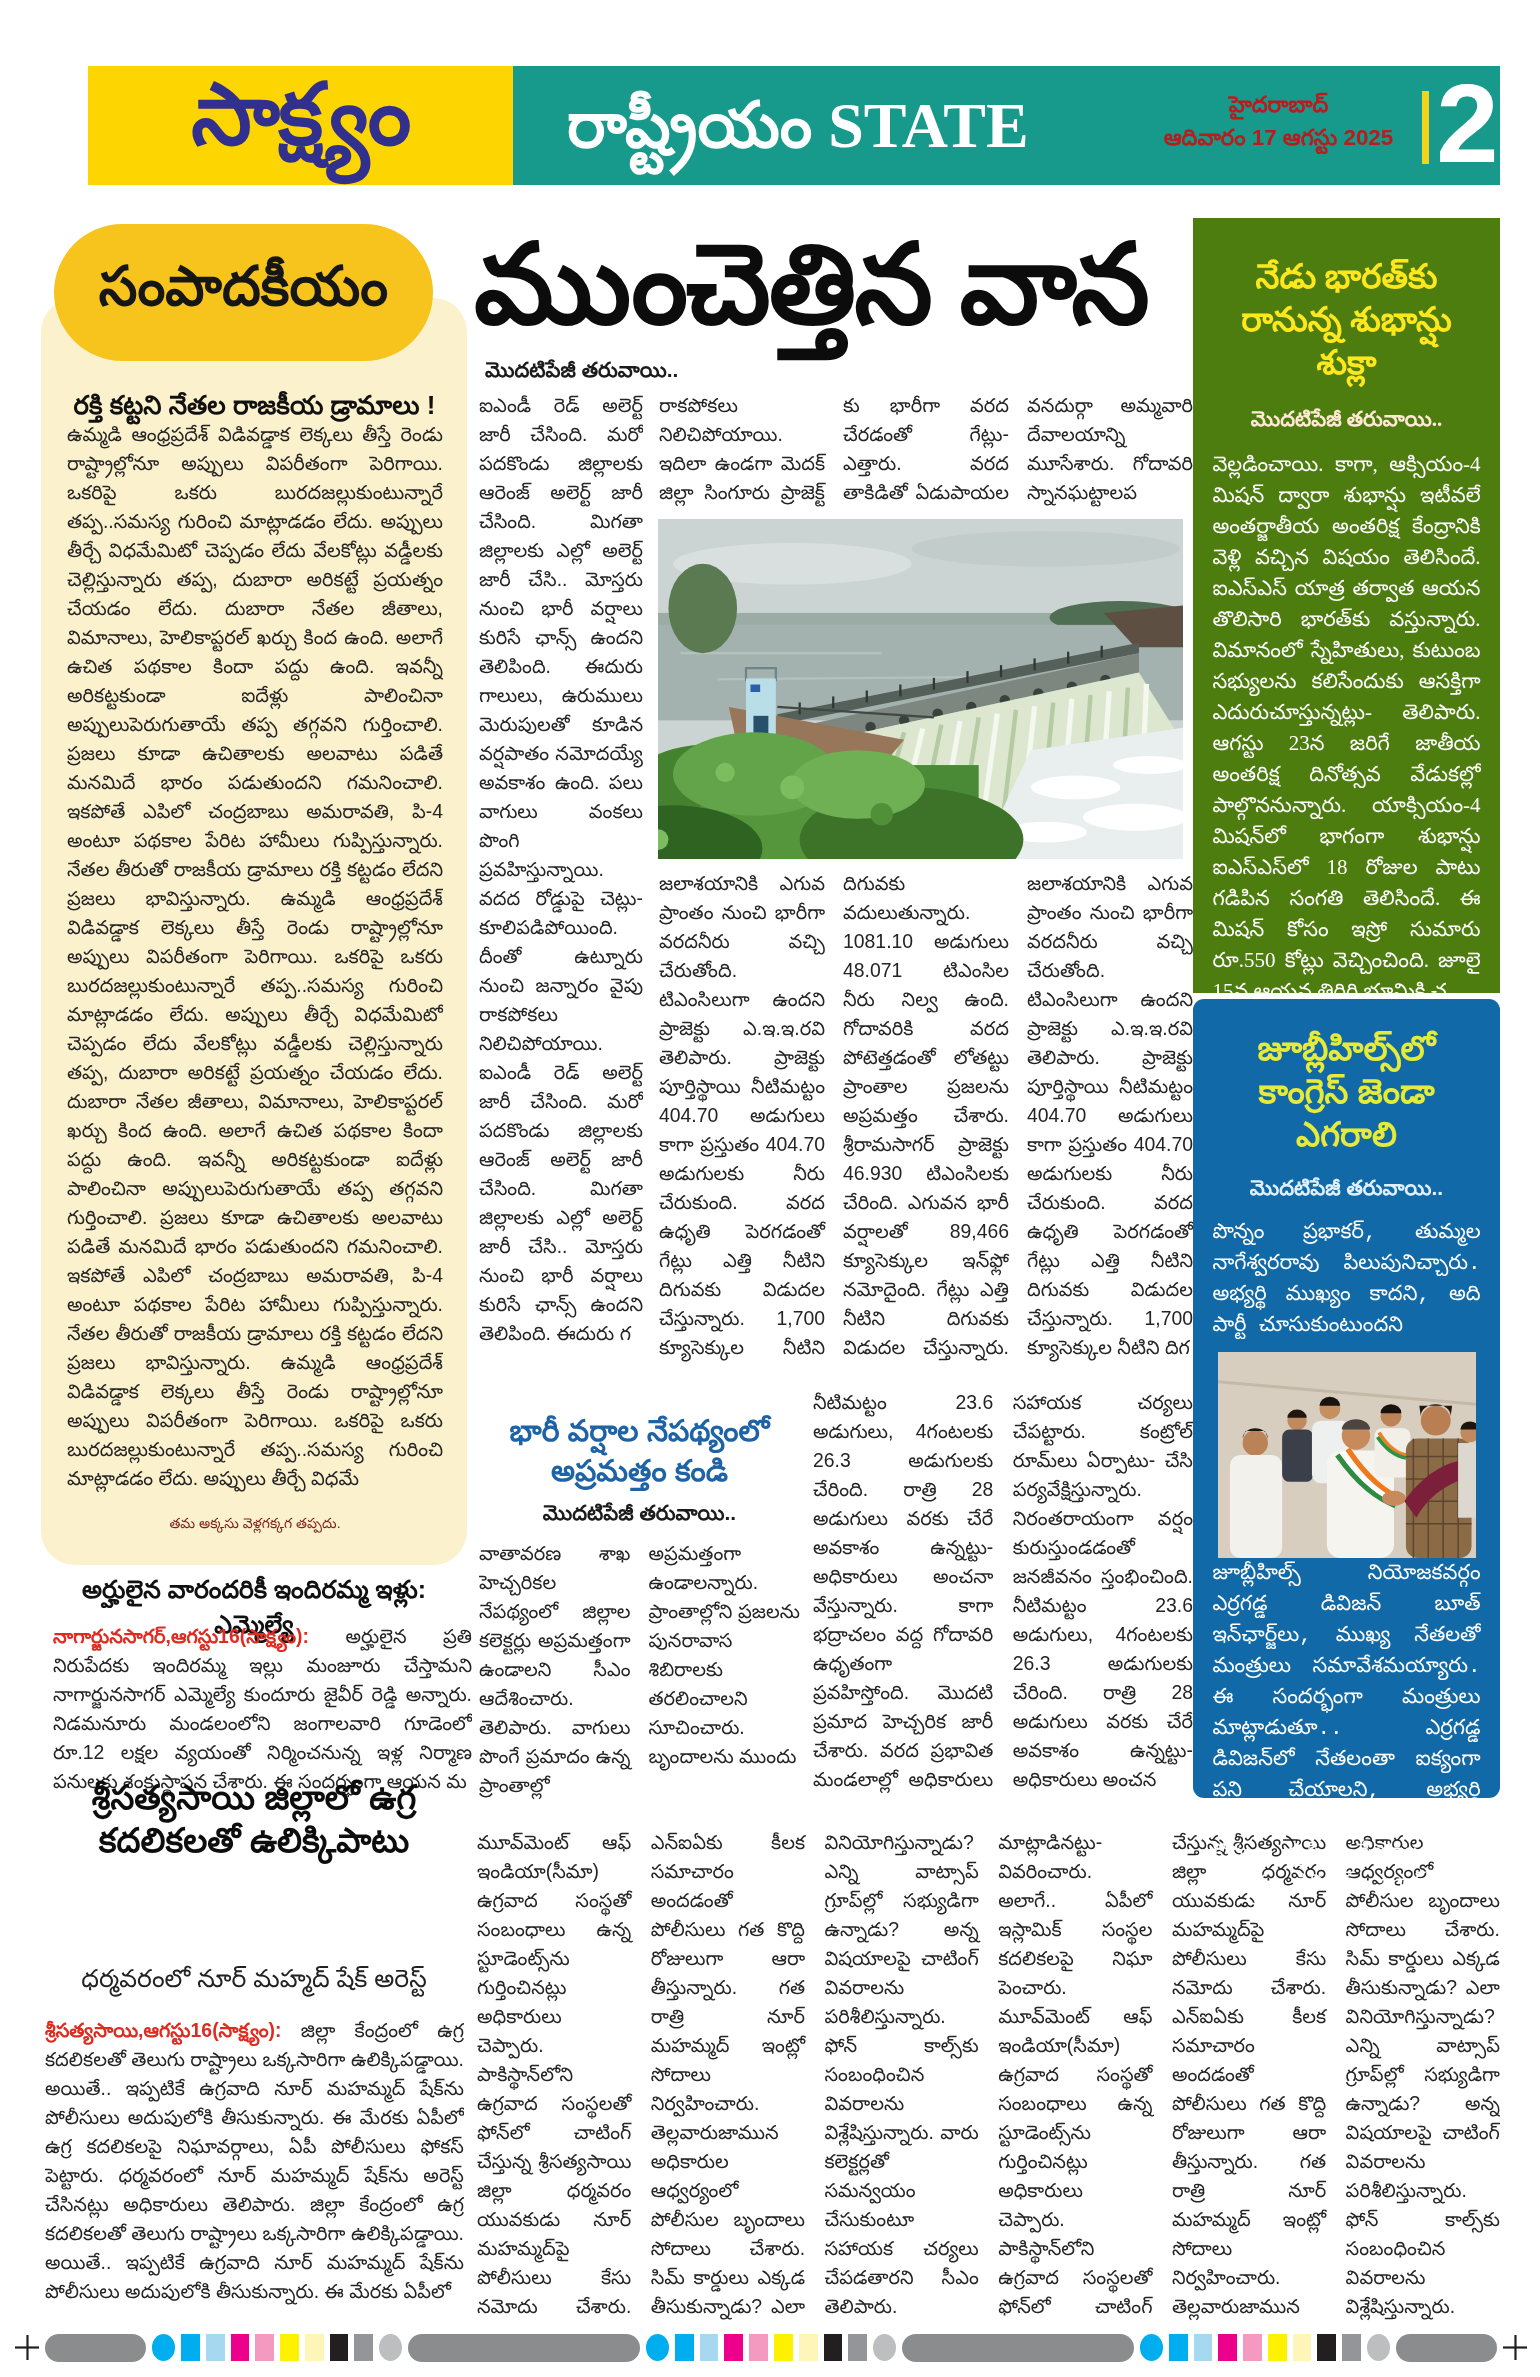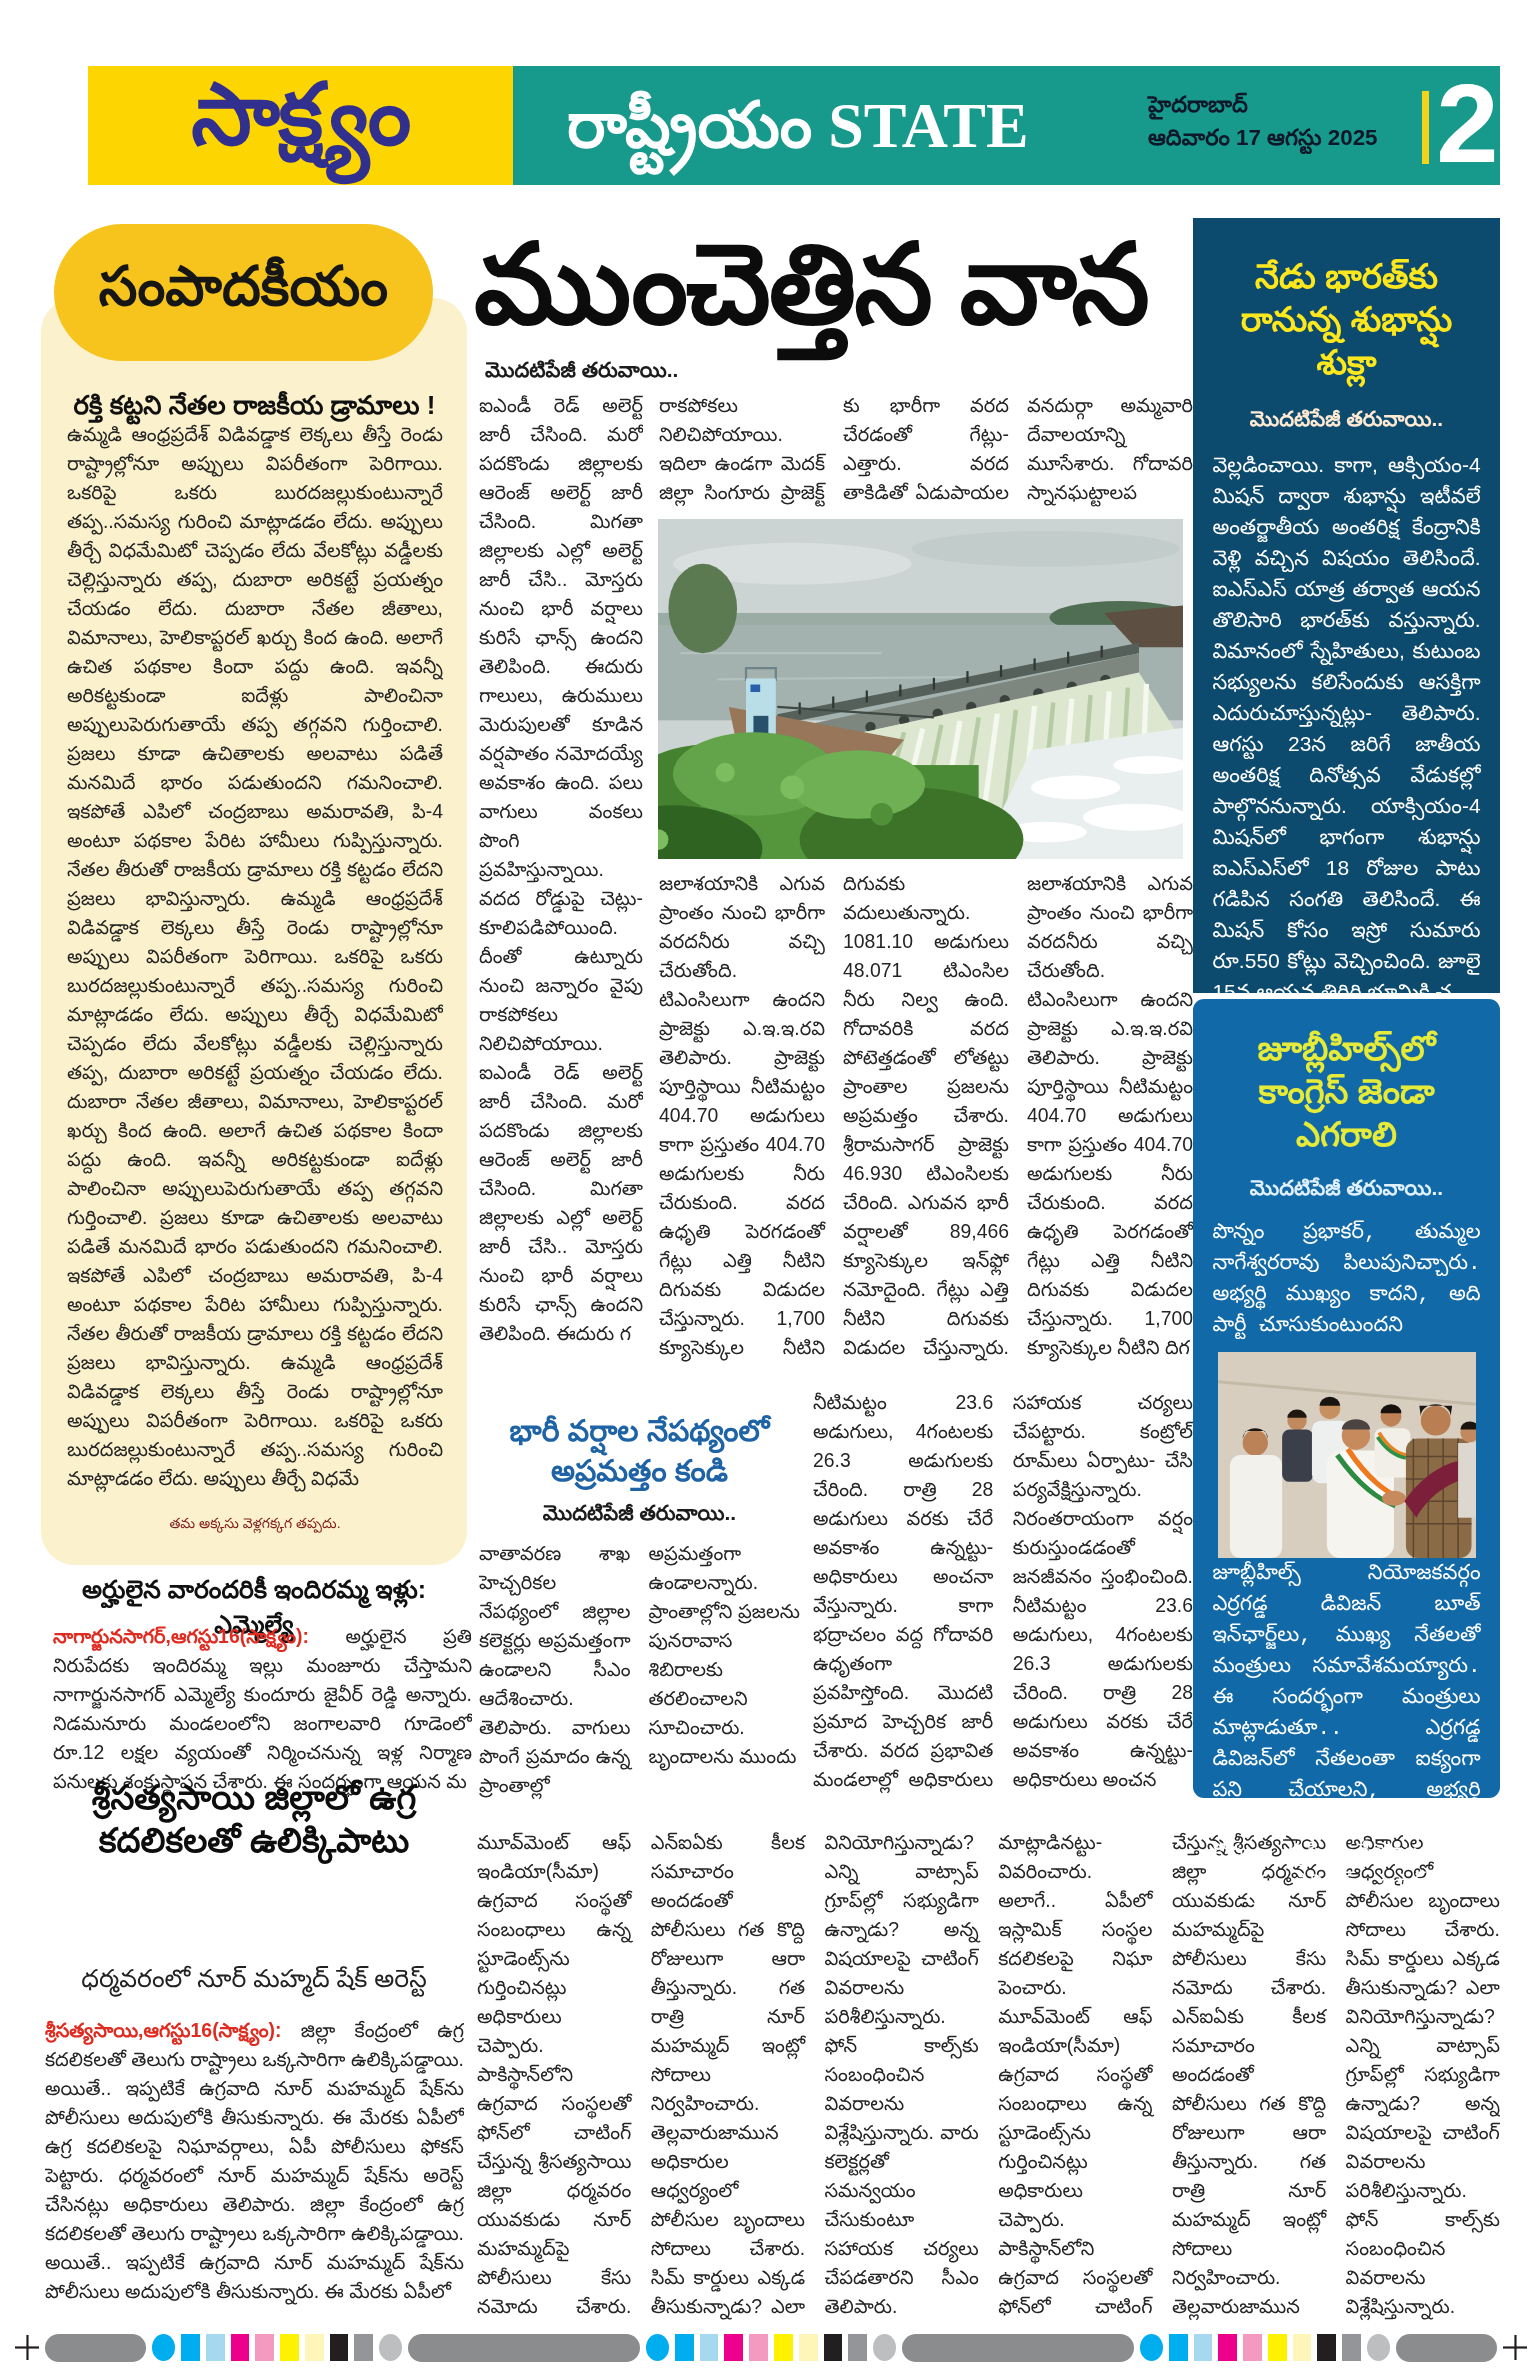--- a/index.html
+++ b/index.html
@@ -7,21 +7,21 @@
   .abs{position:absolute;}
   .just{text-align:justify;overflow:hidden;overflow-wrap:anywhere;}
   .body-txt{font-size:19.4px;line-height:29px;color:#242424;}
   .center{text-align:center;}
   
   .mast-yellow{left:88px;top:66px;width:425px;height:119px;background:#fdd500;display:flex;align-items:center;justify-content:center;}
   .mast-logo{font-size:86px;font-weight:bold;color:#32308e;letter-spacing:-1.5px;}
   .mast-teal{left:513px;top:66px;width:987px;height:119px;background:#17998b;}
   .mast-section{left:567px;top:66px;width:567px;height:119px;line-height:119px;color:#fff;
     font-family:"Liberation Serif",serif;font-weight:bold;font-size:64px;white-space:nowrap;}
-  .mast-city{left:1148px;top:88px;width:261px;color:#0f172a;text-align:left;font-size:22.4px;line-height:33px;font-weight:bold;}
+  .mast-city{left:1148px;top:88px;width:261px;color:#b91c1c;text-align:center;font-size:22.4px;line-height:33px;font-weight:bold;}
   .mast-bar{left:1422px;top:91px;width:6.7px;height:73px;background:#f2d41c;}
   .mast-page{left:1430px;top:60px;width:75px;height:127px;line-height:127px;text-align:center;color:#fff;font-size:112px;font-weight:bold;}
   
   .ed-cream{left:41px;top:298px;width:426px;height:1267px;background:#fcf1cd;border-radius:34px;}
   .ed-pill{left:54px;top:224px;width:379px;height:137px;background:#f6c41d;border-radius:70px;display:flex;align-items:center;justify-content:center;}
   .ed-pill span{font-size:55px;font-weight:bold;color:#161616;}
   .ed-head{left:56px;top:390px;width:397px;font-size:26px;font-weight:bold;color:#111;}
   .ed-body{left:67px;top:420px;width:376px;height:1085px;}
   .ed-end{left:67px;top:1515px;width:376px;font-size:14px;color:#7f1d1d;}
   
@@ -39,21 +39,21 @@
   .colA{left:479px;top:391px;width:164px;height:986px;}
   .topRow{left:659px;top:391px;width:534px;height:125px;column-count:3;column-gap:18px;}
   .midRow{left:659px;top:869px;width:534px;height:507px;column-count:3;column-gap:18px;}
   .photo-dam{left:658px;top:519px;width:525px;height:340px;}
   .rain-title{left:479px;top:1411px;width:321px;font-size:30px;line-height:40px;font-weight:bold;color:#1e63a5;}
   .rain-tag{left:479px;top:1501px;width:321px;}
   .rain-body{left:479px;top:1539px;width:321px;height:283px;column-count:2;column-gap:18px;}
   .rightCols{left:813px;top:1388px;width:380px;height:434px;column-count:2;column-gap:19.4px;}
   .bottomBand{left:477px;top:1828px;width:1023px;height:495px;column-count:6;column-gap:19.4px;}
   
-  .box-orange{left:1193px;top:218px;width:307px;height:775px;background:#0c4a6e;box-sizing:border-box;padding:22.4px 19.4px;}
+  .box-orange{left:1193px;top:218px;width:307px;height:775px;background:#4d7c0f;box-sizing:border-box;padding:22.4px 19.4px;font-family:Liberation Serif, serif;}
   .box-orange .title{color:#ffe71e;font-size:34px;line-height:43px;font-weight:bold;text-align:center;margin-top:15px;}
   .box-orange .tag{color:#ffe9d2;font-weight:bold;font-size:21px;text-align:center;margin:22.4px 0 13.4px 0;}
   .box-orange .bod{color:#ffffff;font-size:21px;line-height:31px;height:564px;}
   
   .box-blue{left:1193px;top:999px;width:307px;height:799px;background:#1269a7;box-sizing:border-box;padding:18px 19.4px;border-radius:11px;}
   .box-blue .title{color:#e6eb39;font-size:34px;line-height:43px;font-weight:bold;text-align:center;margin-top:10.4px;}
   .box-blue .tag{color:#dff0ff;font-weight:bold;font-size:21px;text-align:center;margin:19.4px 0 12px 0;}
   .box-blue .bod{color:#ffffff;font-size:21px;line-height:31px;font-family:Liberation Mono, monospace;}
   .bod1{height:125px;}
   .bod2{height:347px;}

